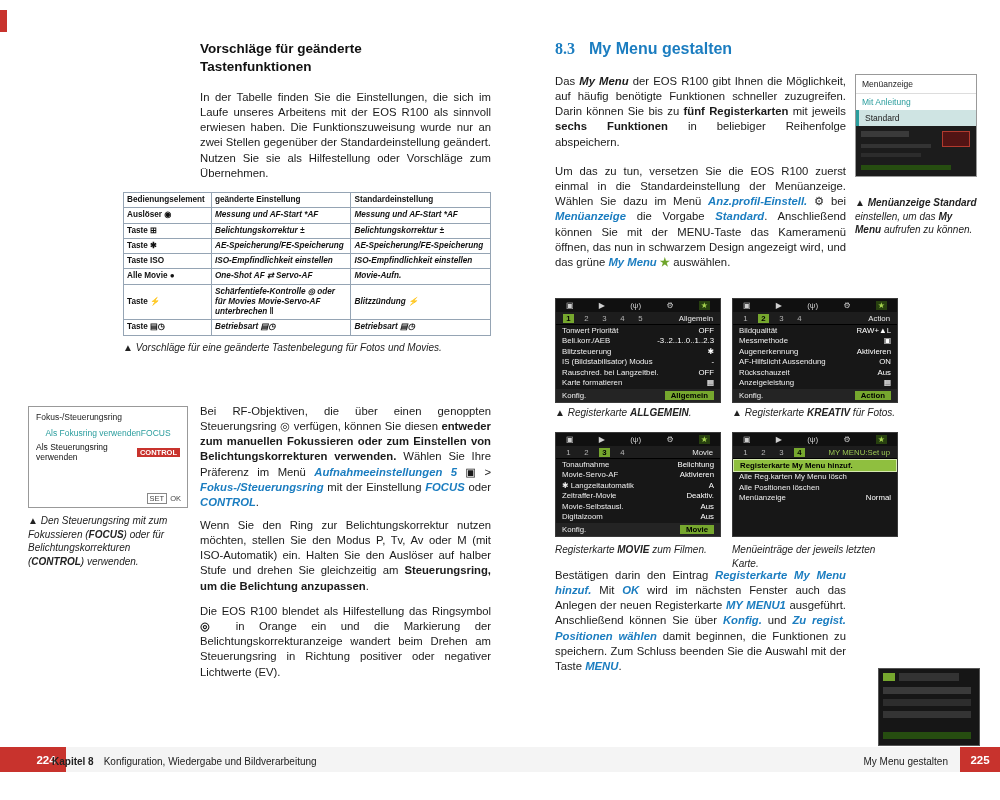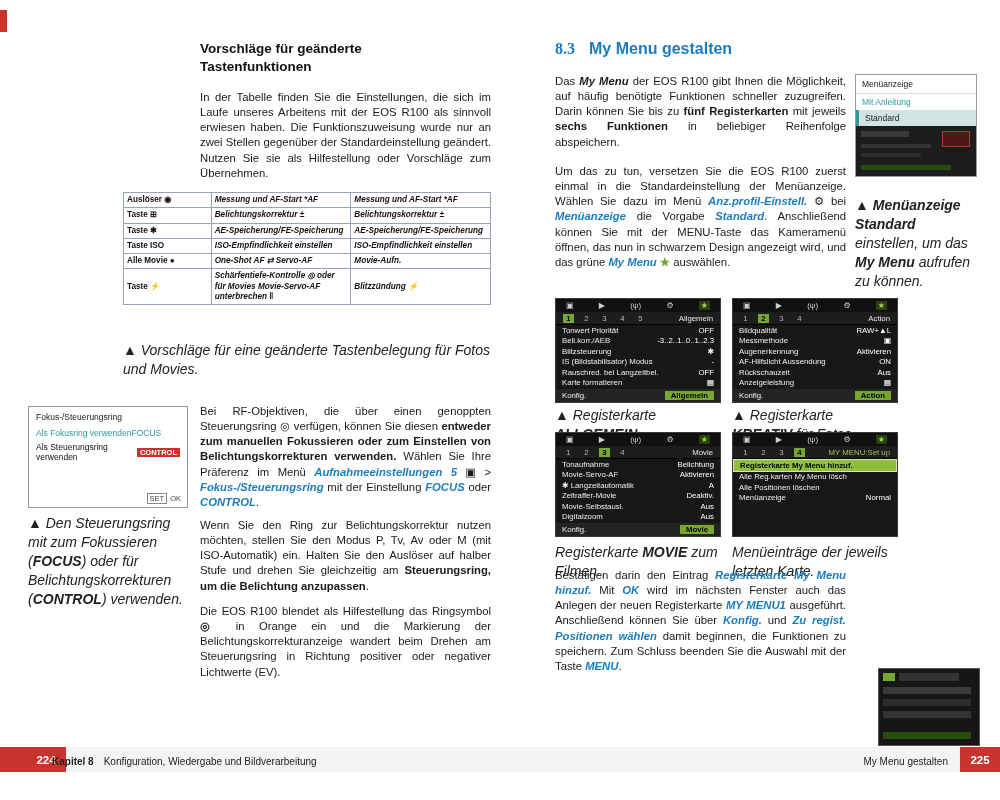--- a/index.html
+++ b/index.html
@@ -12,32 +12,32 @@
   .body{font-size:11.3px;line-height:1.34;color:#1a1a1a;text-align:justify;margin:0;}
   .b{font-weight:bold;}
   .i{font-style:italic;}
   .bi{font-weight:bold;font-style:italic;}
   .lk{color:#1b7dc0;font-style:italic;font-weight:bold;}
   .grn{color:#6fa52c;font-weight:bold;}
 
   .section{margin:0;font-size:16px;font-weight:bold;color:#1b7dc0;}
   .section .num{margin-right:14px;font-family:Liberation Serif, serif;}
 
-  .caption{font-size:14px;color:#222;line-height:1.35;margin:0;}
+  .caption{font-size:10px;color:#222;line-height:1.35;margin:0;}
 
   .keytable{border-collapse:collapse;font-size:8.2px;color:#111;background:#fff;}
   .keytable th,.keytable td{border:1px solid #95a4b4;padding:2px 3px;text-align:left;vertical-align:middle;line-height:1.25;}
   .keytable th{font-weight:bold;}
   .keytable td.c1{font-weight:bold;}
   .keytable td.c2{font-weight:bold;font-style:italic;}
 
   .focusbox{position:absolute;width:158px;height:100px;background:#fff;border:1px solid #999;
             font-size:8.5px;color:#111;}
   .focusbox .ftitle{padding:5px 7px 4px;color:#222;}
-  .focusbox .frow{display:flex;justify-content:flex-start;align-items:center;padding:2px 7px;}
+  .focusbox .frow{display:flex;justify-content:center;align-items:center;padding:2px 7px;}
   .teal{color:#2a9d9d;}
   .chip-red{background:#c8332d;color:#fff;padding:0 3px;font-size:7.5px;font-weight:bold;}
   .setok{position:absolute;right:6px;bottom:4px;font-size:7.5px;color:#444;}
   .setok .boxed{border:1px solid #888;padding:0 2px;margin-right:3px;}
 
   .menubox{position:absolute;width:120px;background:#fff;border:1px solid #999;font-size:8.5px;color:#222;}
   .menubox .mtitle{padding:4px 6px;border-bottom:1px solid #ddd;}
   .menubox .mrow1{padding:3px 6px;}
   .menubox .mrow2{padding:3px 6px;background:#cfe4e3;border-left:3px solid #2a9d9d;}
   .menubox .thumb{height:50px;background:#1c1c1c;position:relative;overflow:hidden;}
@@ -93,20 +93,25 @@
   <p class="abs body" style="left:200px;top:90px;width:291px;">In der Tabelle finden Sie die Einstellungen, die sich im Laufe unseres Arbeitens mit der EOS R100 als sinnvoll erwiesen haben. Die Funktionszuweisung wurde nur an zwei Stellen gegenüber der Standardeinstellung geändert. Nutzen Sie sie als Hilfestellung oder Vorschläge zum Übernehmen.</p>
 
   <table class="abs keytable" style="left:123px;top:192px;width:368px;">
     <colgroup>
         <col style="width:88px">
         <col style="width:140px">
         <col style="width:140px">
       </colgroup>
     <tbody>
       <tr>
+        <th>Bedienungselement</th>
+        <th>geänderte Einstellung</th>
+        <th>Standardeinstellung</th>
+      </tr>
+      <tr>
         <td class="c1">Auslöser ◉</td>
         <td class="c2">Messung und AF-Start *AF</td>
         <td class="c2">Messung und AF-Start *AF</td>
       </tr>
       <tr>
         <td class="c1">Taste ⊞</td>
         <td class="c2">Belichtungskorrektur ±</td>
         <td class="c2">Belichtungskorrektur ±</td>
       </tr>
       <tr>
@@ -121,20 +126,25 @@
       </tr>
       <tr>
         <td class="c1">Alle Movie ●</td>
         <td class="c2">One-Shot AF ⇄ Servo-AF</td>
         <td class="c2">Movie-Aufn.</td>
       </tr>
       <tr>
         <td class="c1">Taste ⚡</td>
         <td class="c2">Schärfentiefe-Kontrolle ◎ oder für Movies Movie-Servo-AF unterbrechen ‖</td>
         <td class="c2">Blitzzündung ⚡</td>
+      </tr>
+      <tr>
+        <td class="c1">Taste ▤◷</td>
+        <td class="c2">Betriebsart ▤◷</td>
+        <td class="c2">Betriebsart ▤◷</td>
       </tr>
     </tbody>
   </table>
 
   <p class="abs caption" style="left:123px;top:341px;width:368px;"><span>▲ </span><span class="i">Vorschläge für eine geänderte Tastenbelegung für Fotos und Movies.</span></p>
 
 
   <div class="focusbox" style="left:28px;top:406px;">
     <div class="ftitle">Fokus-/Steuerungsring</div>
     <div class="frow teal">

